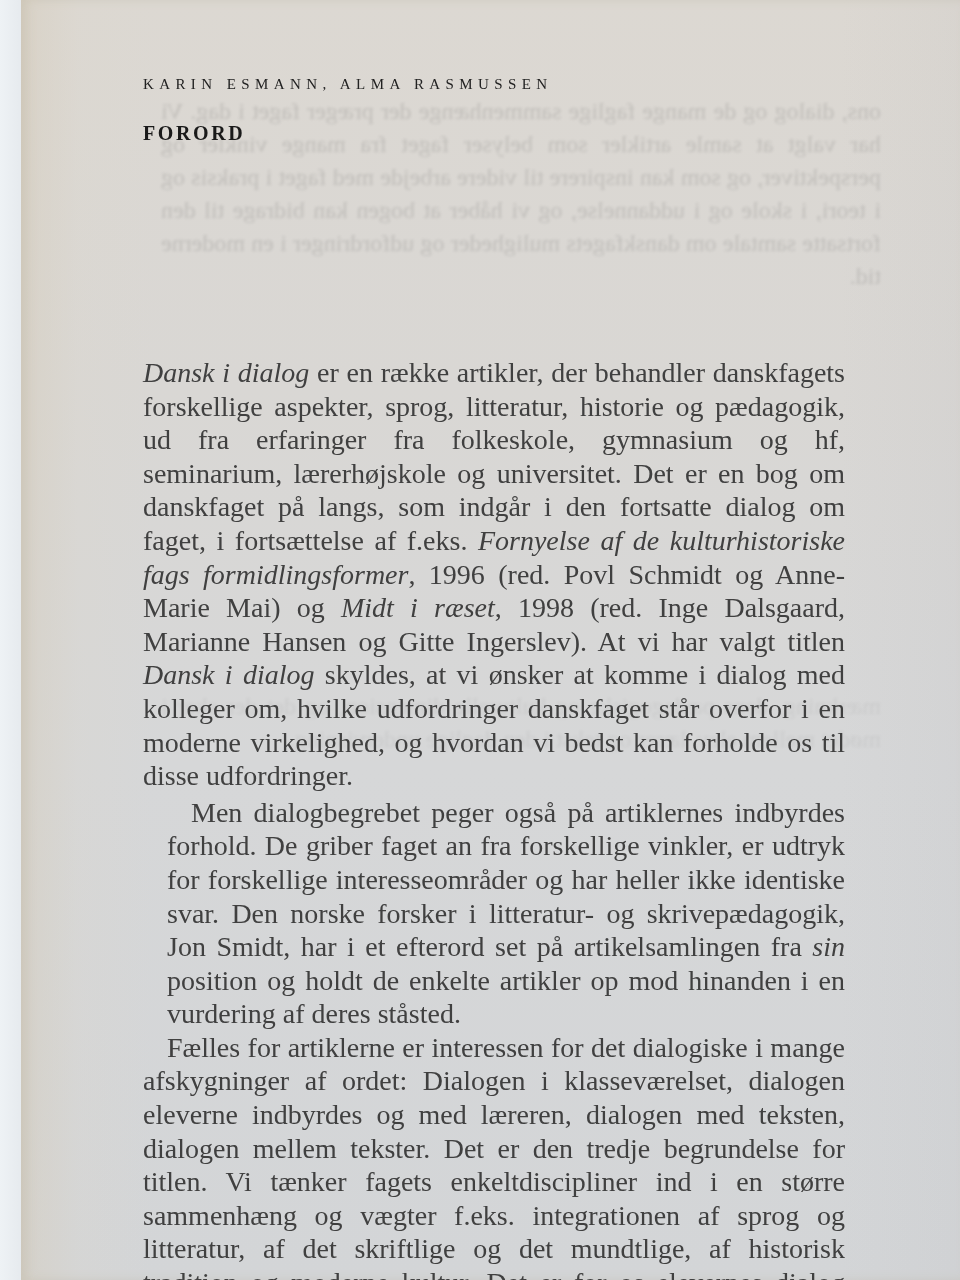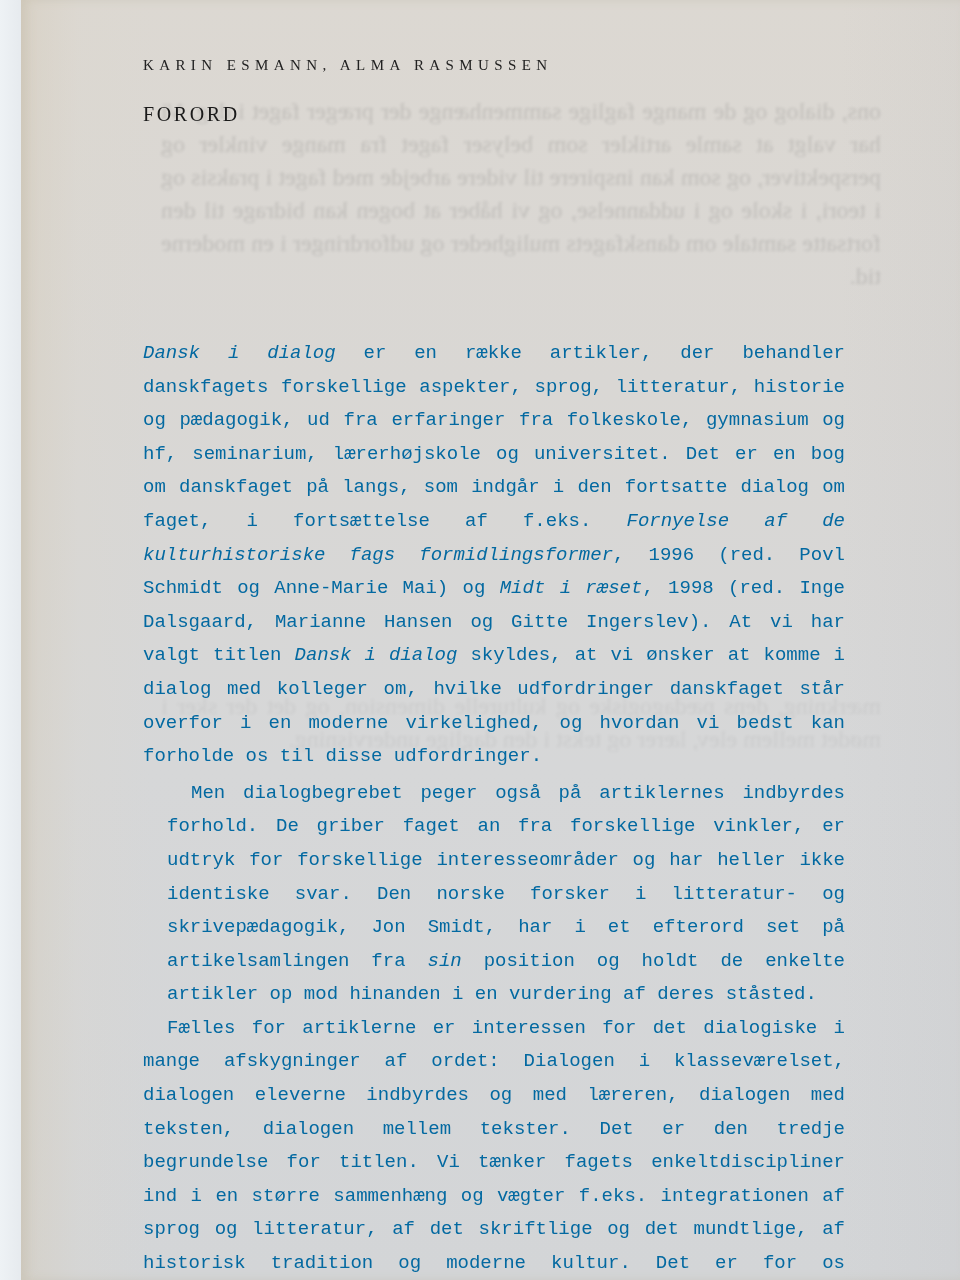--- a/index.html
+++ b/index.html
@@ -51,54 +51,53 @@
       color: #3a3a3a;
       font-size: 24px;
       line-height: 33px;
       text-align: justify;
       transform: scaleX(-1);
       pointer-events: none;
     }
     .content {
       position: absolute;
       left: 143px;
-      top: 49px;
+      top: 68px;
       width: 702px;
       color: #1c1c1c;
     }
     .authors {
       font-size: 15px;
       letter-spacing: 5.4px;
       line-height: 32px;
       text-transform: uppercase;
       font-weight: normal;
       margin: 0;
       color: #222;
     }
     .heading {
       margin: 18px 0 0 0;
       font-size: 20px;
       letter-spacing: 2.6px;
-      font-weight: normal;
+      font-weight: bold;
       line-height: 30px;
       color: #1a1a1a;
     }
     .body-text {
       position: absolute;
       top: 288px;
       left: 0;
       width: 702px;
     }
     .para {
       margin: 0;
-      font-size: 19px;
+      font-size: 28px;
       line-height: 33.6px;
       text-align: justify;
-      color: #0369a1;
-      font-family: Liberation Mono, monospace;
+      color: #404040;
     }
     .para.indent { text-indent: 24px; }
     .para.gap { margin-top: 3px; margin-left: 24px; }
     .para.gap2 { }
     em { font-style: italic; }
     .shade-right {
       position: absolute;
       right: 0; top: 0;
       width: 120px; height: 1280px;
       background: linear-gradient(90deg, rgba(0,0,0,0) 0%, rgba(170,170,175,0.08) 100%);

